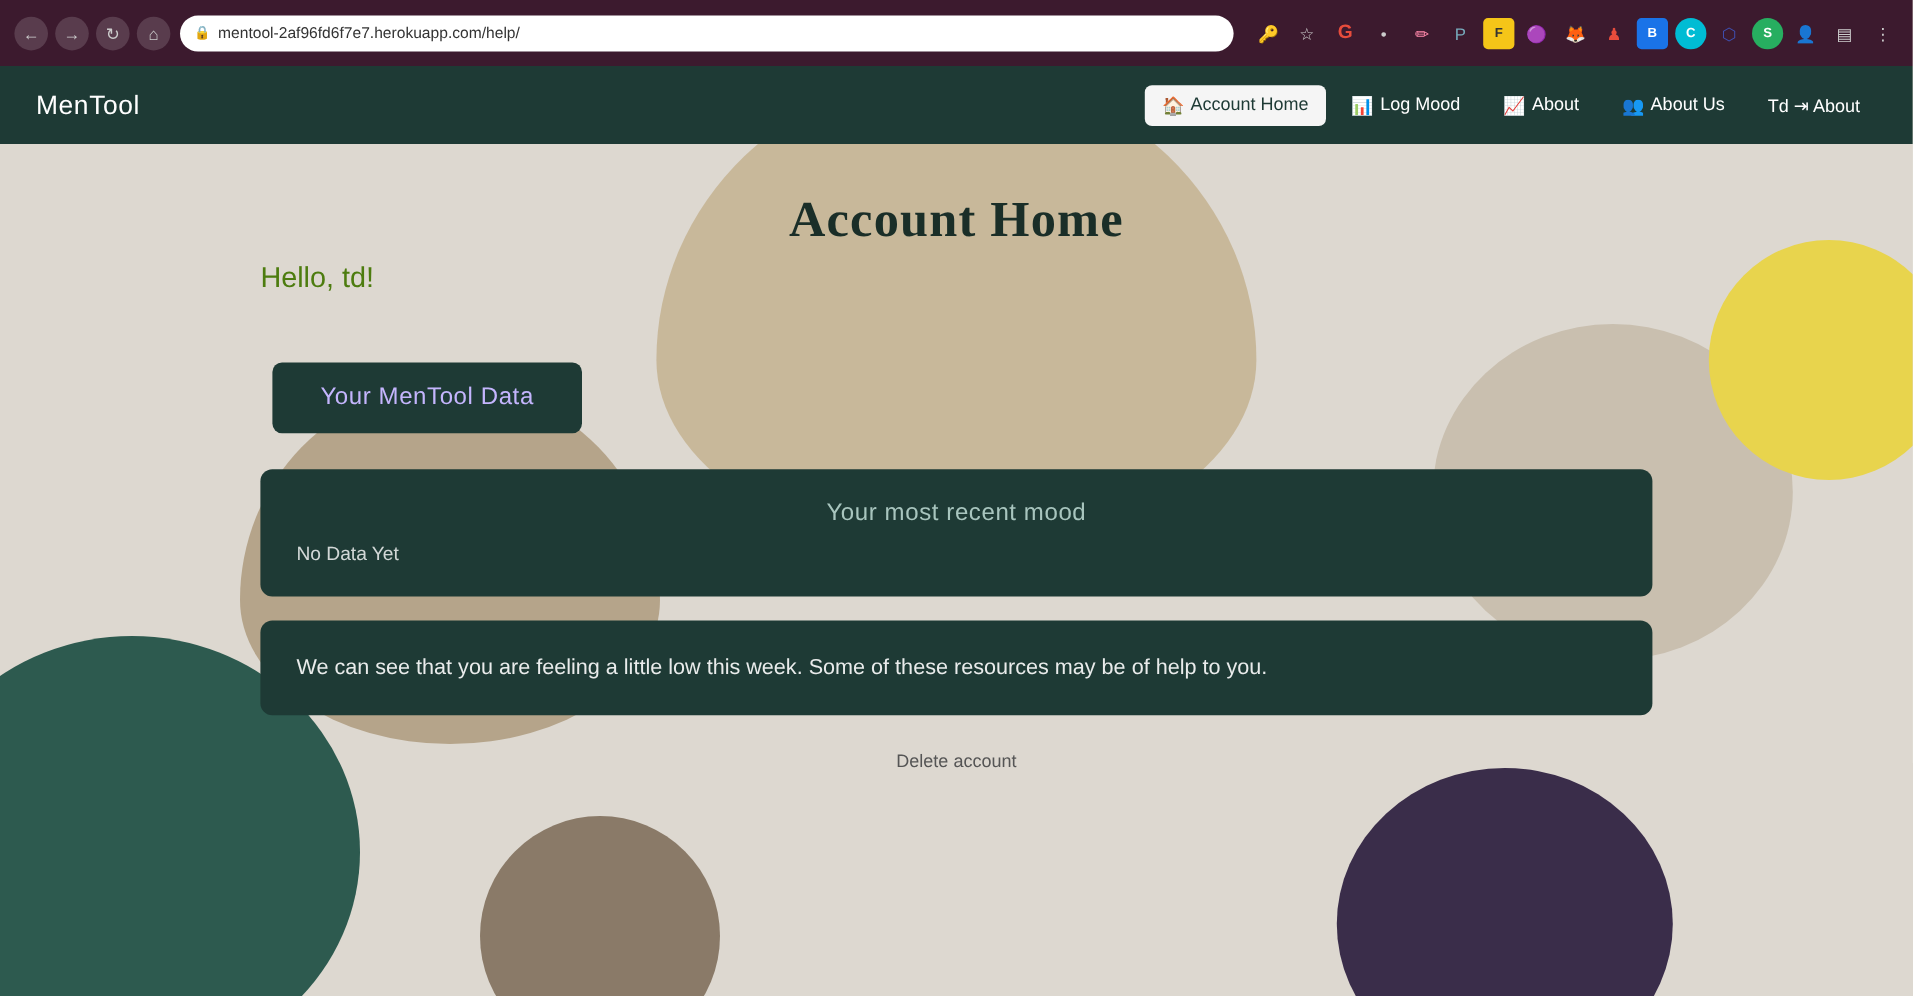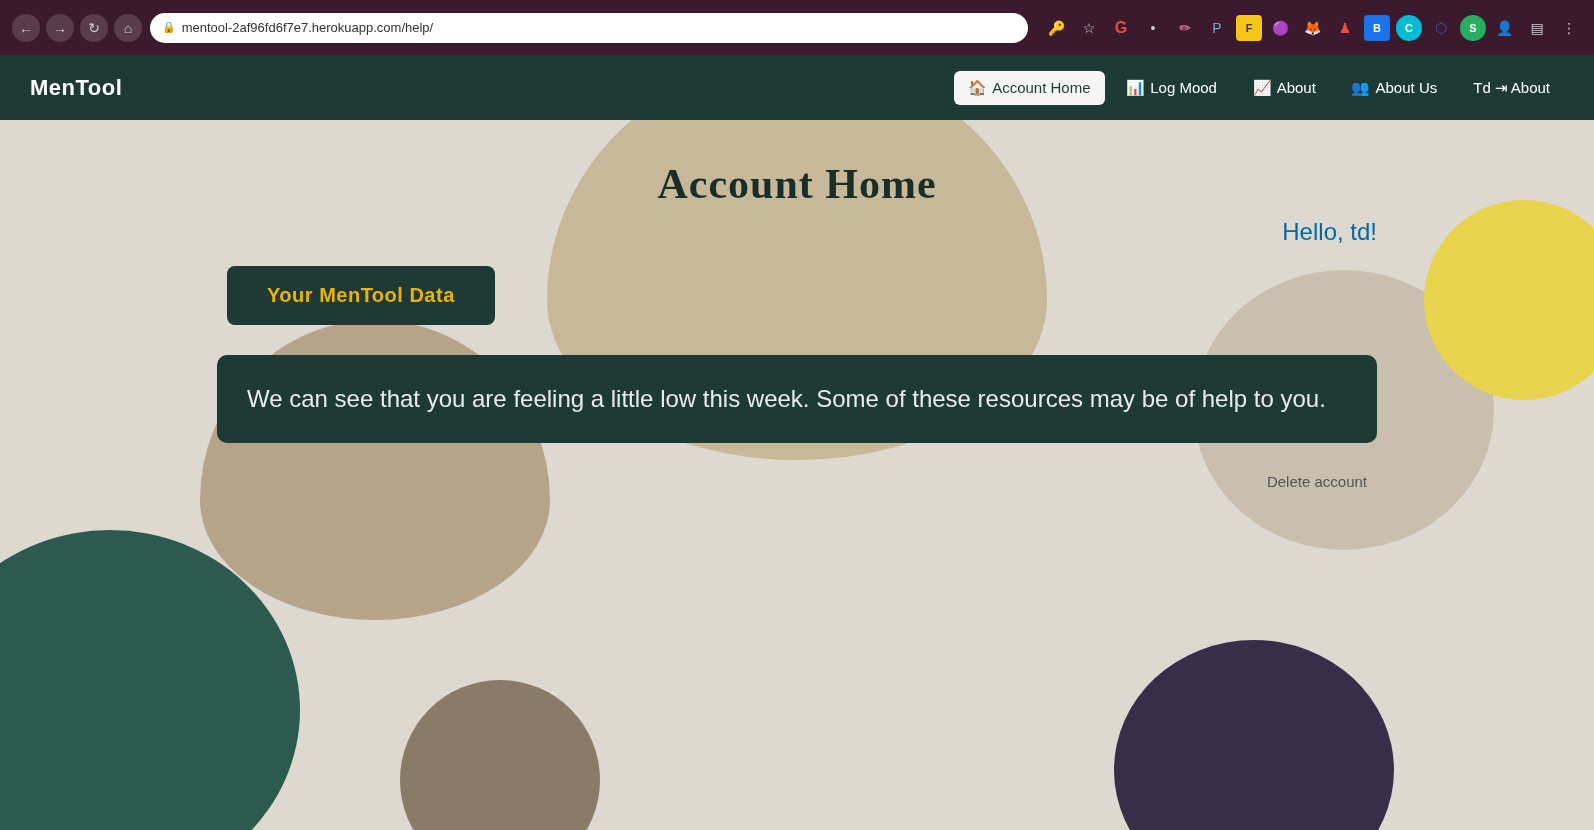--- a/index.html
+++ b/index.html
@@ -94,21 +94,21 @@
       display: flex;
       align-items: center;
       padding: 0 30px;
       position: relative;
       z-index: 10;
     }
 
     .navbar-brand {
       color: white;
       font-size: 22px;
-      font-weight: bold;
+      font-weight: normal;
       letter-spacing: 0.5px;
     }
 
     .navbar-links {
       margin-left: auto;
       display: flex;
       align-items: center;
       gap: 8px;
     }
 
@@ -222,43 +222,43 @@
       text-align: center;
       font-size: 42px;
       font-weight: bold;
       color: #1a2e28;
       margin-bottom: 10px;
       font-family: 'Georgia', serif;
       letter-spacing: 1px;
     }
 
     .page-subtitle {
-      text-align: right;
+      text-align: left;
       font-size: 24px;
-      color: #0369a1;
-      margin-bottom: 20px;
+      color: #4d7c0f;
+      margin-bottom: 56px;
       font-weight: 500;
     }
 
     
     .action-buttons {
       display: flex;
       justify-content: space-between;
       align-items: center;
       margin-bottom: 30px;
       padding: 0 10px;
     }
 
     .action-btn {
       background: #1e3a35;
-      color: #eab308;
+      color: #c4b5fd;
       border: none;
       padding: 18px 40px;
       font-size: 20px;
-      font-weight: 700;
+      font-weight: 400;
       border-radius: 8px;
       cursor: pointer;
       letter-spacing: 0.5px;
     }
 
     
     .card {
       background: #1e3a35;
       border-radius: 10px;
       padding: 25px 30px;
@@ -279,28 +279,28 @@
       font-size: 16px;
       color: rgba(255,255,255,0.85);
     }
 
     .no-data {
       font-size: 16px;
       color: rgba(255,255,255,0.8);
     }
 
     .resources-text {
-      font-size: 24px;
+      font-size: 18px;
       line-height: 1.6;
       color: rgba(255,255,255,0.9);
     }
 
     
     .delete-account-section {
-      text-align: right;
+      text-align: center;
       padding: 10px 10px;
     }
 
     .delete-link {
       color: #555;
       text-decoration: none;
       font-size: 15px;
       cursor: pointer;
     }
   </style>
@@ -375,20 +375,24 @@
   <div class="blob blob-muted-brown-bottom"></div>
 
   <div class="page-content">
     <h1 class="page-title">Account Home</h1>
     <p class="page-subtitle">Hello, td!</p>
 
     <div class="action-buttons">
       <button class="action-btn">Your MenTool Data</button>
     </div>
 
+    <div class="card">
+      <div class="card-title">Your most recent mood</div>
+      <div class="card-body no-data">No Data Yet</div>
+    </div>
 
     <div class="card">
       <div class="resources-text">We can see that you are feeling a little low this week. Some of these resources may be of help to you.</div>
     </div>
 
     <div class="delete-account-section">
       <a class="delete-link">Delete account</a>
     </div>
   </div>
 </div>

